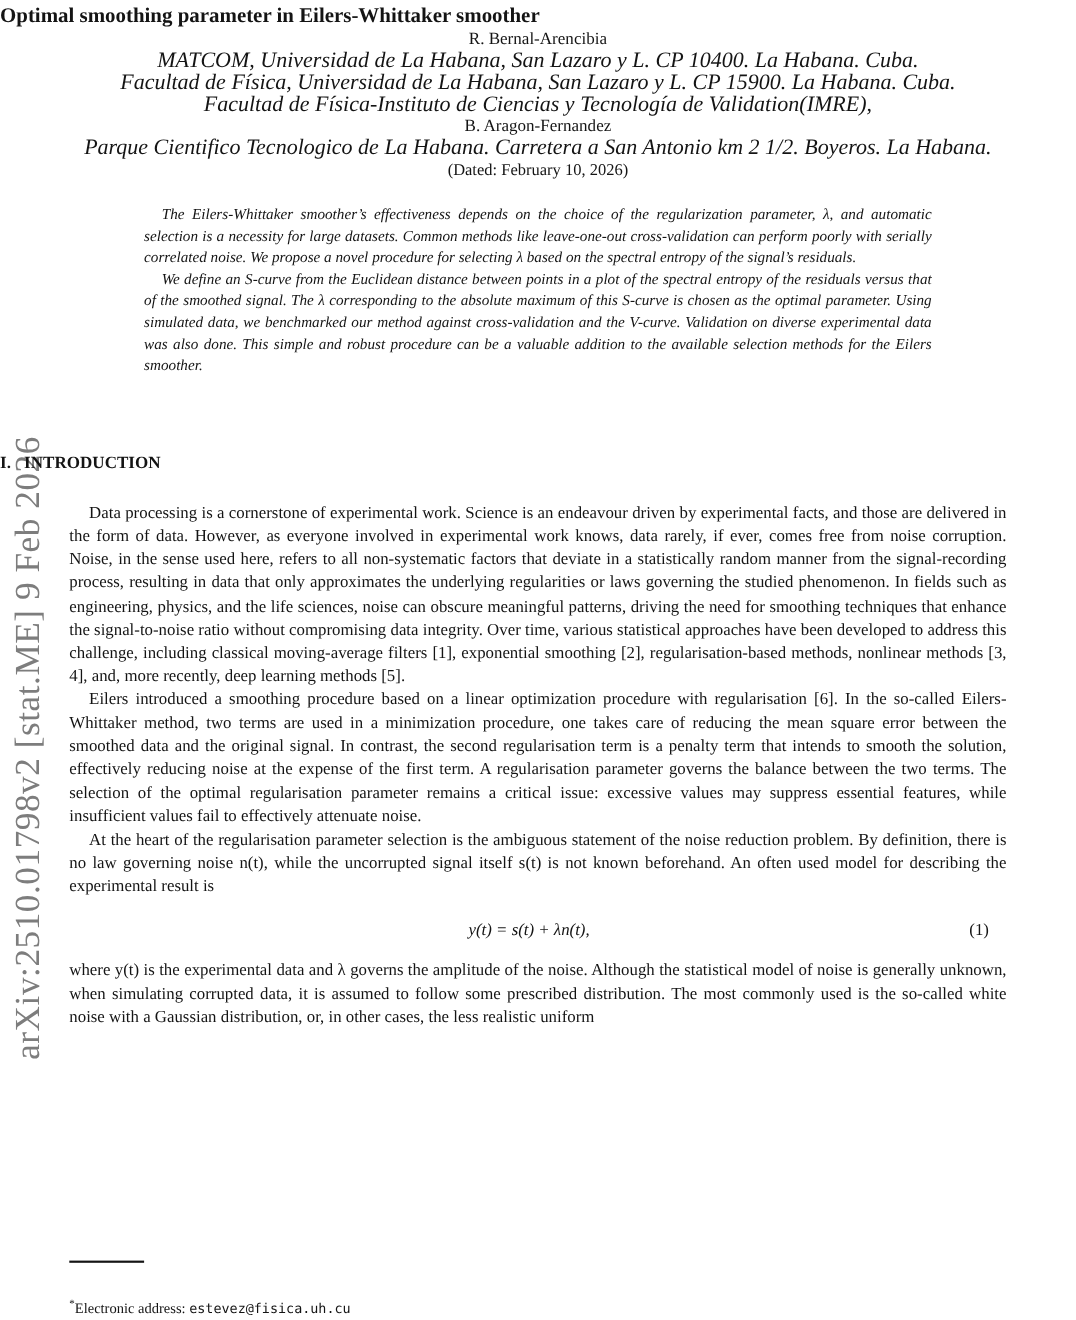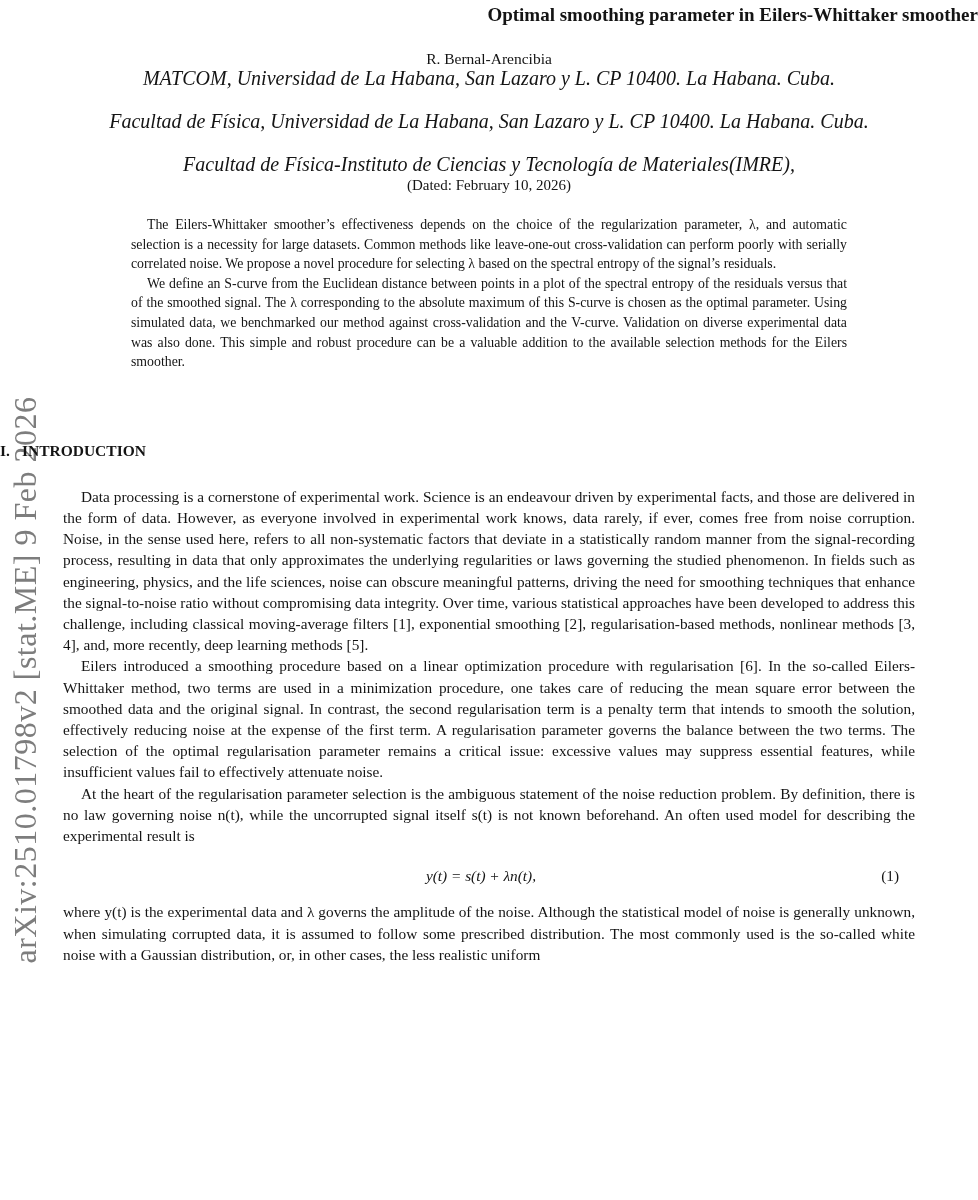--- a/index.html
+++ b/index.html
@@ -19,48 +19,48 @@
     left: 25px;
     transform: translate(-50%, -50%) rotate(-90deg);
     transform-origin: center;
     white-space: nowrap;
     font-size: 32px;
     letter-spacing: 0.5px;
     color: #7d7d7d;
   }
   .content { position: relative; }
   .title {
-    text-align: right;
+    text-align: left;
     padding-top: 4px;
     font-size: 19px;
     font-weight: bold;
   }
   .authors { text-align: center; }
-  .author-block { margin-top: 23px; }
+  .author-block { }
   .author-name { font-size: 15.5px; line-height: 19px; }
   .author-name sup { font-size: 11px; }
   .author-aff {
     font-style: italic;
     font-size: 20px;
     line-height: 20px;
   }
   .dated {
     text-align: center;
     font-size: 15px;
     line-height: 20px;
     margin-top: 1px;
   }
   .abstract {
     width: 716px;
     margin: 20px auto 0 auto;
     font-size: 13.8px;
     line-height: 19.6px;
     text-align: justify;
   }
-  .abstract p { text-indent: 16px; }
+  .abstract p { text-indent: 16px; font-style: italic; }
   .section-heading {
     margin-top: 70px;
     text-align: left;
     font-weight: bold;
     font-size: 15.5px;
   }
   .section-number { margin-right: 12px; }
   .body-text {
     width: 852px;
     margin: 26px auto 0 auto;
@@ -113,27 +113,31 @@
     <h1 class="title">Optimal smoothing parameter in Eilers-Whittaker smoother</h1>
 
     <div class="authors">
 
       <div class="author-block">
         <div class="author-name"><span>R.  Bernal-Arencibia</span></div>
         <div class="author-aff">MATCOM, Universidad de La Habana, San Lazaro y L. CP 10400.  La Habana.  Cuba.</div>
       </div>
 
       <div class="author-block">
-        <div class="author-aff">Facultad de Física, Universidad de La Habana, San Lazaro y L. CP 10400.  La Habana.  Cuba.</div>
+        <div class="author-aff">Facultad de Física, Universidad de La Habana, San Lazaro y L. CP 15900.  La Habana.  Cuba.</div>
       </div>
 
       <div class="author-block">
-        <div class="author-aff">Facultad de Física-Instituto de Ciencias y Tecnología de Materiales(IMRE),</div>
+        <div class="author-aff">Facultad de Física-Instituto de Ciencias y Tecnología de Validation(IMRE),</div>
       </div>
 
+      <div class="author-block">
+        <div class="author-name"><span>B.  Aragon-Fernandez</span></div>
+        <div class="author-aff">Parque Cientifico Tecnologico de La Habana.  Carretera a San Antonio km 2 1/2.  Boyeros.  La Habana.</div>
+      </div>
 
       <div class="dated">(Dated: February 10, 2026)</div>
     </div>
 
     <div class="abstract">
       <p>The Eilers-Whittaker smoother’s effectiveness depends on the choice of the regularization parameter, λ, and automatic selection is a necessity for large datasets.  Common methods like leave-one-out cross-validation can perform poorly with serially correlated noise.  We propose a novel procedure for selecting λ based on the spectral entropy of the signal’s residuals.</p>
       <p>We define an S-curve from the Euclidean distance between points in a plot of the spectral entropy of the residuals versus that of the smoothed signal.  The λ corresponding to the absolute maximum of this S-curve is chosen as the optimal parameter.  Using simulated data, we benchmarked our method against cross-validation and the V-curve.  Validation on diverse experimental data was also done.  This simple and robust procedure can be a valuable addition to the available selection methods for the Eilers smoother.</p>
     </div>
 
     <div class="section-heading">
@@ -146,15 +150,19 @@
       <p class="indent">At the heart of the regularisation parameter selection is the ambiguous statement of the noise reduction problem.  By definition, there is no law governing noise n(t), while the uncorrupted signal itself s(t) is not known beforehand.  An often used model for describing the experimental result is</p>
 
       <div class="equation-row">
         <span class="equation-body">y(t) = s(t) + λn(t),</span>
         <span class="equation-number">(1)</span>
       </div>
 
       <p>where y(t) is the experimental data and λ governs the amplitude of the noise.  Although the statistical model of noise is generally unknown, when simulating corrupted data, it is assumed to follow some prescribed distribution.  The most commonly used is the so-called white noise with a Gaussian distribution, or, in other cases, the less realistic uniform</p>
     </div>
 
+    <div class="footnote">
+      <div class="footnote-rule"></div>
+      <div class="footnote-line"><sup>*</sup><span>Electronic address: </span><span class="email">estevez@fisica.uh.cu</span></div>
+    </div>
 
   </div>
 </div>
 
 </body></html>

